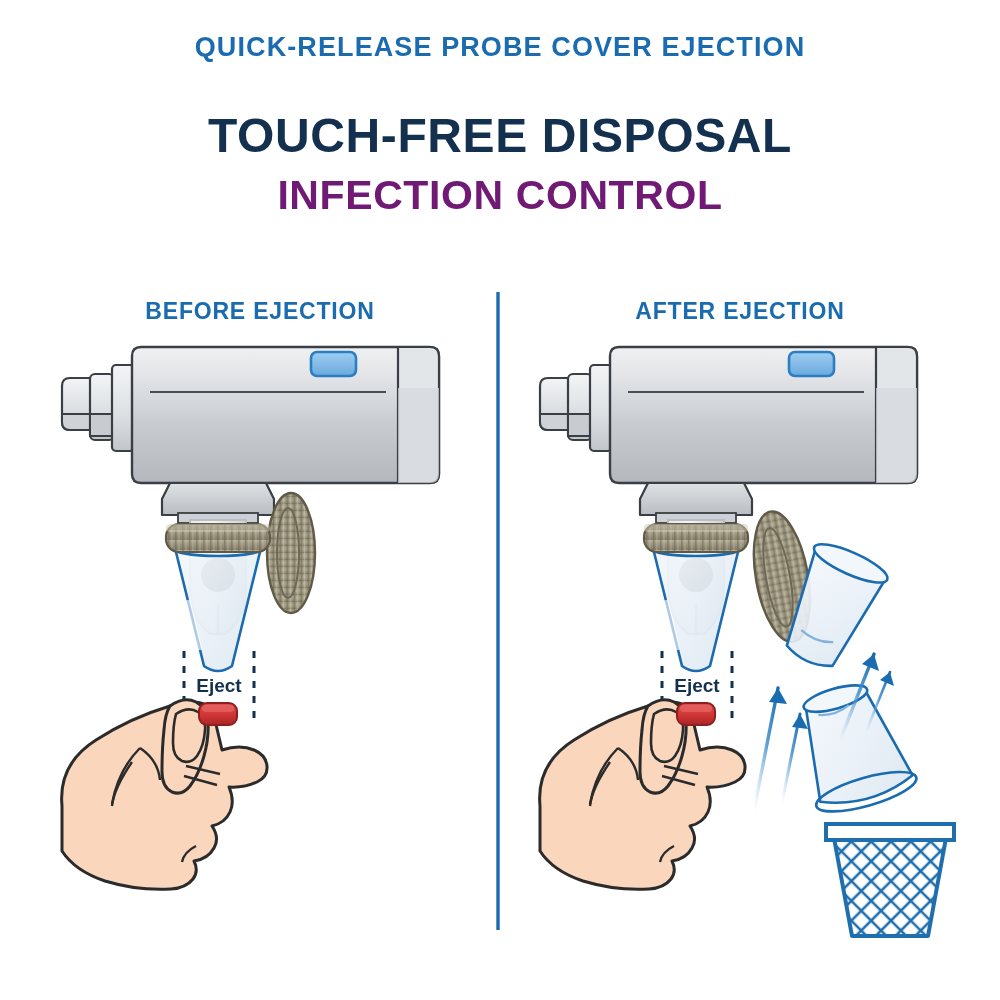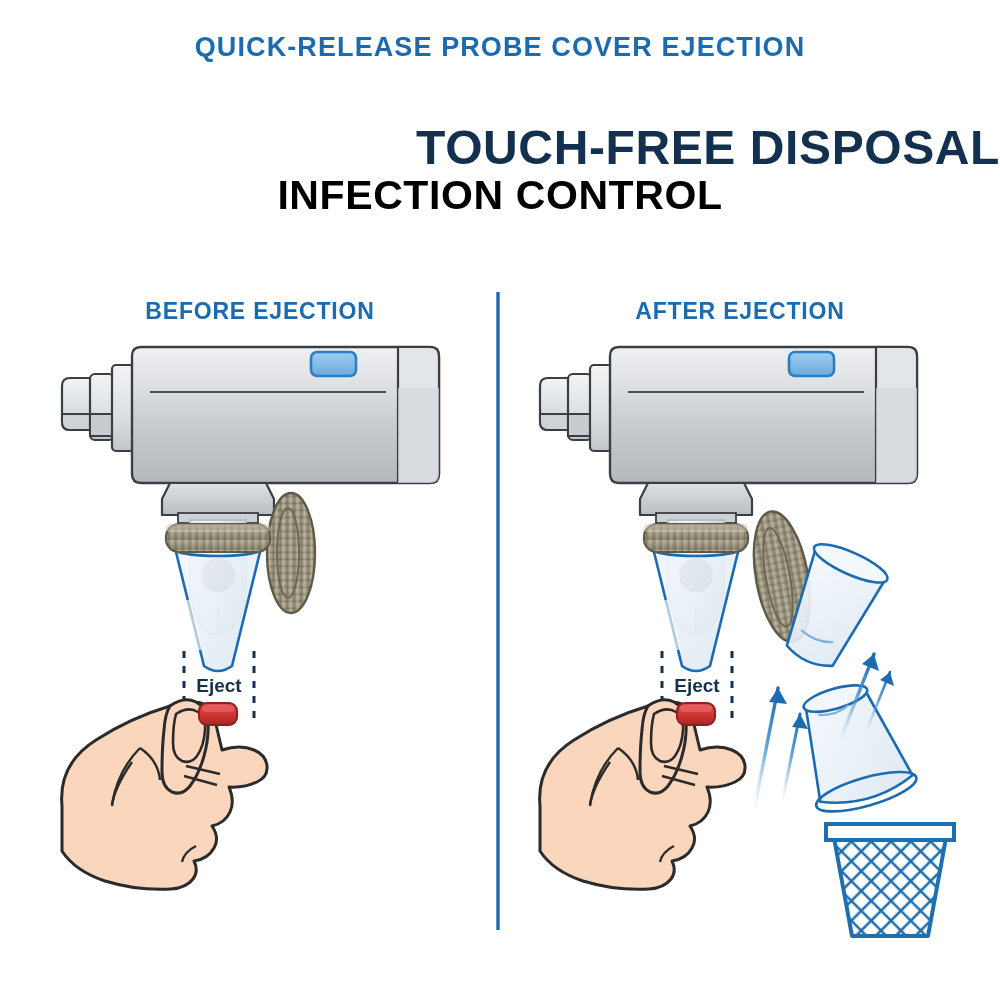--- a/index.html
+++ b/index.html
@@ -13,27 +13,27 @@
   #stage{position:relative;width:1000px;height:854px;padding-left:40px;}
 
   .txt{position:absolute;white-space:nowrap;letter-spacing:.5px;}
 
   #eyebrow{
     top:32px;left:0;width:1000px;text-align:center;
     font-size:27px;font-weight:bold;color:#1a6bb0;
     letter-spacing:1.1px;
   }
   #head1{
-    top:120px;left:0;width:1000px;text-align:right;
+    top:108px;left:0;width:1000px;text-align:center;
     font-size:48px;font-weight:bold;color:#13304e;
     letter-spacing:.6px;
   }
   #head2{
     top:172px;left:0;width:1000px;text-align:center;
-    font-size:41px;font-weight:bold;color:#000000;
+    font-size:41px;font-weight:bold;color:#701a75;
     letter-spacing:.6px;
   }
   #label-before{
     top:298px;left:60px;width:400px;text-align:center;
     font-size:23px;font-weight:bold;color:#1a6bb0;letter-spacing:.8px;
   }
   #label-after{
     top:298px;left:540px;width:400px;text-align:center;
     font-size:23px;font-weight:bold;color:#1a6bb0;letter-spacing:.8px;
   }

